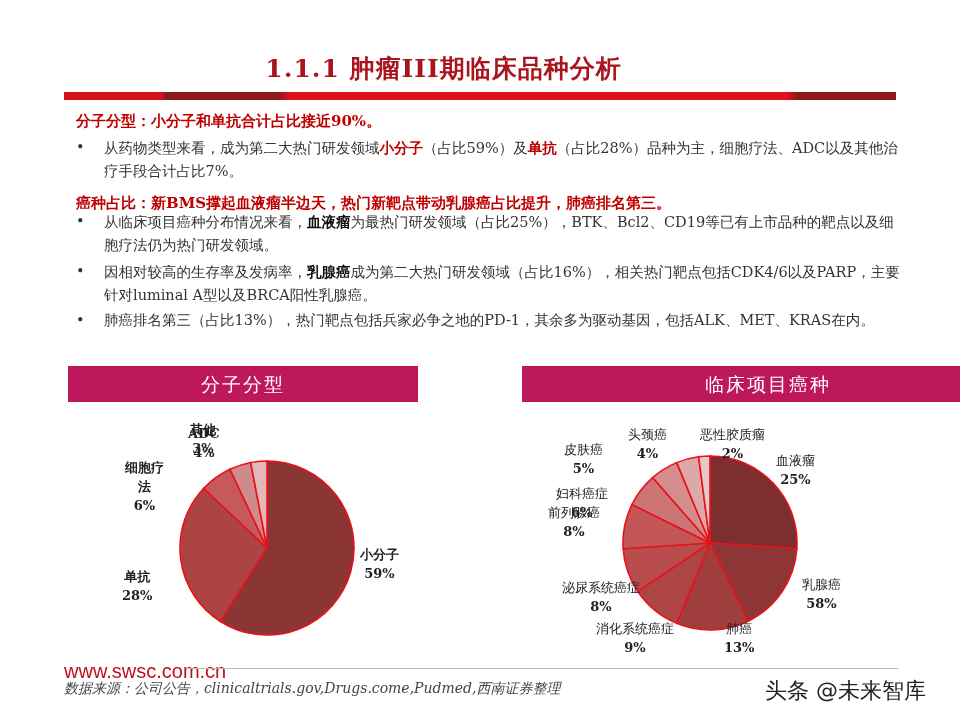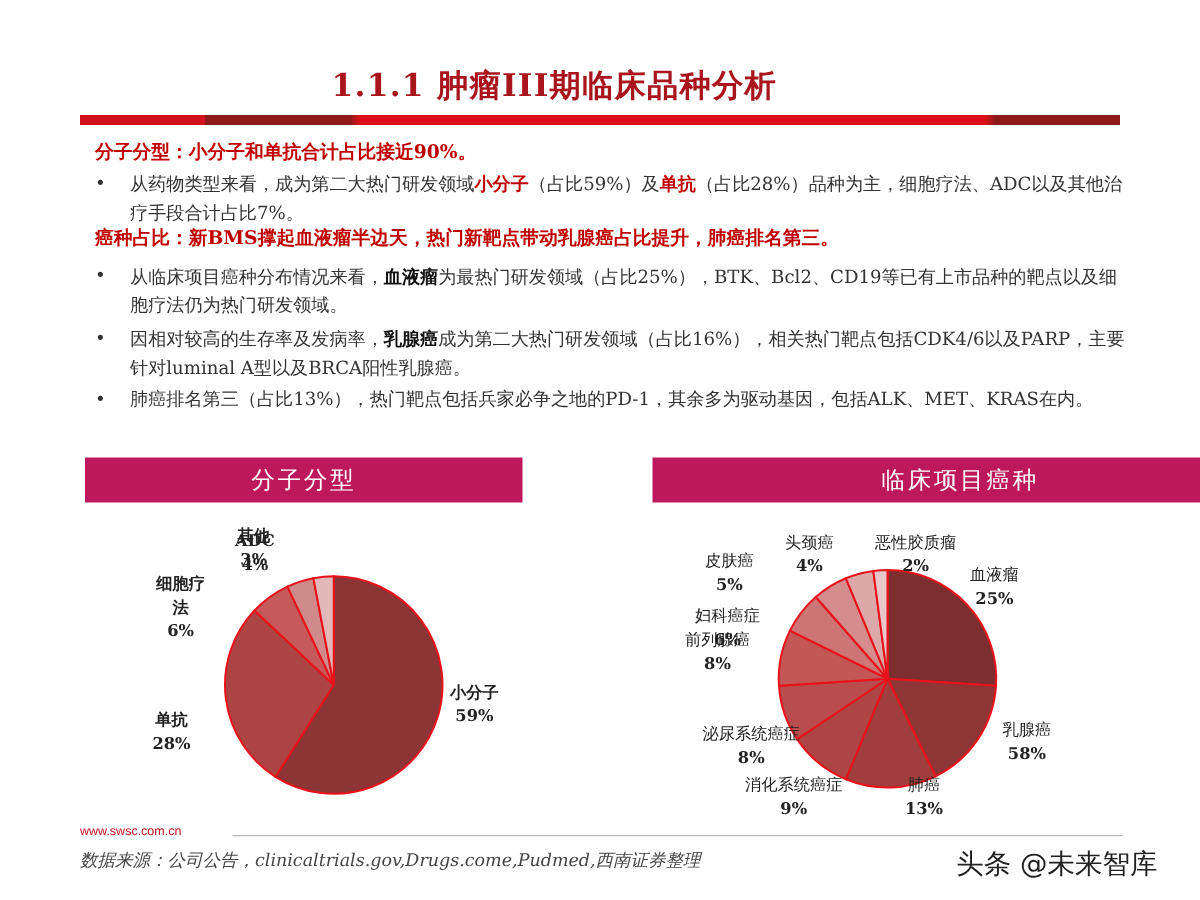--- a/index.html
+++ b/index.html
@@ -14,41 +14,41 @@
   .bullet .dot { position:absolute; left:0; top:0; width:14px; }
   .bullet .txt { margin-left:28px; display:block; }
   .red { color:#c00000; font-weight:bold; }
   .bold { color:#111; font-weight:bold; }
   .panel-head { position:absolute; top:366px; height:36px; background:#be185d; color:#fff;
      font-size:19px; text-align:center; line-height:36px; letter-spacing:2px;
      font-family:"DejaVu Sans","Liberation Sans",sans-serif; }
   .chart { position:absolute; }
   .lbl { position:absolute; font-size:13px; text-align:center; color:#222; line-height:19px; white-space:nowrap; }
   .lbl b { font-weight:bold; }
-  .site { position:absolute; left:64px; top:660px; font-size:10px; color:#c0101a;
+  .site { position:absolute; left:64px; top:660px; font-size:20px; color:#c0101a;
           font-family:"Liberation Sans","DejaVu Sans",sans-serif; }
   .site-line { position:absolute; left:186px; top:668px; width:712px; height:1px; background:#bbb; }
   .source { position:absolute; left:64px; top:680px; font-size:14px; font-style:italic; color:#444; }
   .watermark { position:absolute; left:765px; top:676px; font-size:22px; color:#222;
                font-family:"DejaVu Sans","Liberation Sans",sans-serif; }
 </style>
 </head>
 <body>
 
 <div class="title">1.1.1 肿瘤III期临床品种分析</div>
 <div class="title-bar"></div>
 
 <div class="heading" style="top:112px;">分子分型：小分子和单抗合计占比接近90%。</div>
 
 <div class="bullet" style="top:136px;">
   <span class="dot">•</span>
   <span class="txt"><span>从药物类型来看，成为第二大热门研发领域</span><span class="red">小分子</span><span>（占比59%）及</span><span class="red">单抗</span><span>（占比28%）品种为主，细胞疗法、ADC以及其他治疗手段合计占比7%。</span></span>
 </div>
 
-<div class="heading" style="top:181px;">癌种占比：新BMS撑起血液瘤半边天，热门新靶点带动乳腺癌占比提升，肺癌排名第三。</div>
+<div class="heading" style="top:194px;">癌种占比：新BMS撑起血液瘤半边天，热门新靶点带动乳腺癌占比提升，肺癌排名第三。</div>
 
 <div class="bullet" style="top:210px;">
   <span class="dot">•</span>
   <span class="txt"><span>从临床项目癌种分布情况来看，</span><span class="bold">血液瘤</span><span>为最热门研发领域（占比25%），BTK、Bcl2、CD19等已有上市品种的靶点以及细胞疗法仍为热门研发领域。</span></span>
 </div>
 
 <div class="bullet" style="top:260px;">
   <span class="dot">•</span>
   <span class="txt"><span>因相对较高的生存率及发病率，</span><span class="bold">乳腺癌</span><span>成为第二大热门研发领域（占比16%），相关热门靶点包括CDK4/6以及PARP，主要针对luminal A型以及BRCA阳性乳腺癌。</span></span>
 </div>

